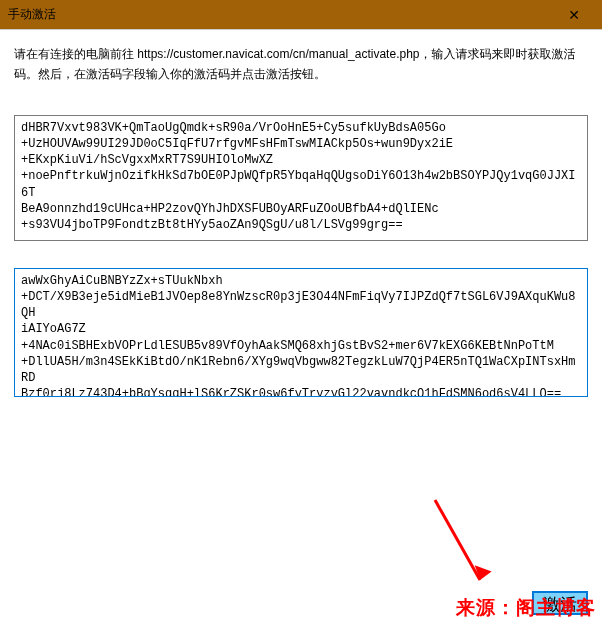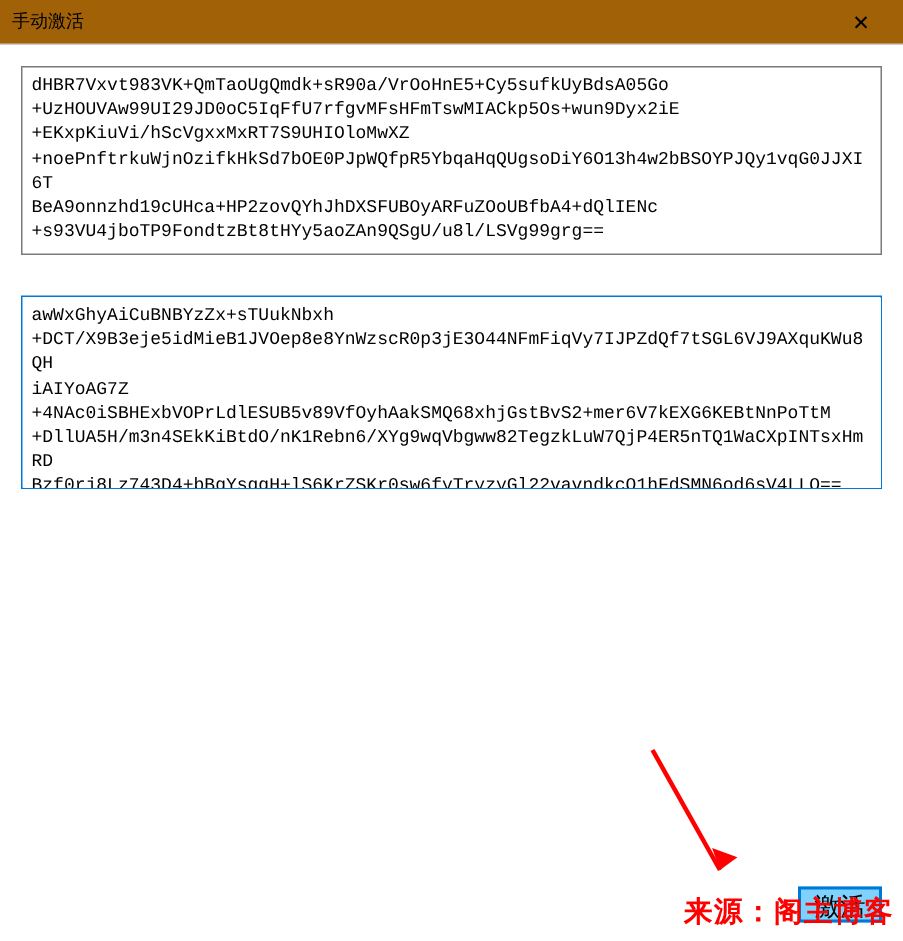--- a/index.html
+++ b/index.html
@@ -99,20 +99,21 @@
 <body>
 
 <div class="titlebar">
   <span class="title">手动激活</span>
   <div class="close-btn">
     <span>✕</span>
   </div>
 </div>
 
 <div class="content">
+  <div class="instruction">请在有连接的电脑前往 https://customer.navicat.com/cn/manual_activate.php，输入请求码来即时获取激活码。然后，在激活码字段输入你的激活码并点击激活按钮。</div>
 
   <textarea id="req-box" class="code-box" readonly="" style="">dHBR7Vxvt983VK+QmTaoUgQmdk+sR90a/VrOoHnE5+Cy5sufkUyBdsA05Go
 +UzHOUVAw99UI29JD0oC5IqFfU7rfgvMFsHFmTswMIACkp5Os+wun9Dyx2iE
 +EKxpKiuVi/hScVgxxMxRT7S9UHIOloMwXZ
 +noePnftrkuWjnOzifkHkSd7bOE0PJpWQfpR5YbqaHqQUgsoDiY6O13h4w2bBSOYPJQy1vqG0JJXI6T
 BeA9onnzhd19cUHca+HP2zovQYhJhDXSFUBOyARFuZOoUBfbA4+dQlIENc
 +s93VU4jboTP9FondtzBt8tHYy5aoZAn9QSgU/u8l/LSVg99grg==</textarea>
 
   <textarea id="act-box" class="code-box" style="">awWxGhyAiCuBNBYzZx+sTUukNbxh
 +DCT/X9B3eje5idMieB1JVOep8e8YnWzscR0p3jE3O44NFmFiqVy7IJPZdQf7tSGL6VJ9AXquKWu8QH

